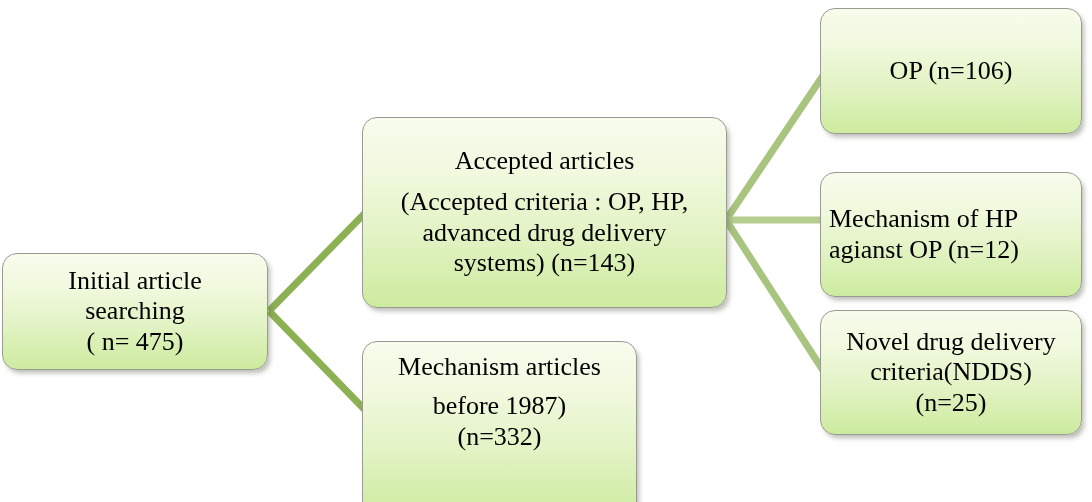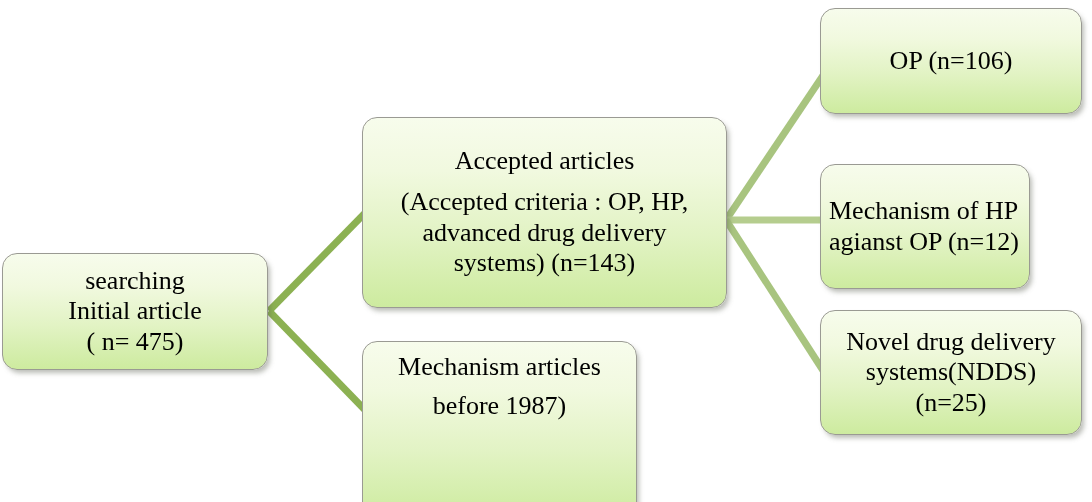--- a/index.html
+++ b/index.html
@@ -58,25 +58,25 @@
   }
   #node-accepted-articles .gap { height: 11px; }
   #node-discarded-articles {
     left: 362px; top: 341px; width: 275px; height: 178px;
     font-size: 26px;
     justify-content: flex-start;
     padding-top: 10px;
   }
   #node-discarded-articles .gap { height: 9px; }
   #node-op {
-    left: 820px; top: 8px; width: 262px; height: 106px;
+    left: 820px; top: 8px; width: 262px; height: 126px;
     font-size: 26px;
   }
   #node-mechanism {
-    left: 820px; top: 164px; width: 210px; height: 125px;
+    left: 820px; top: 172px; width: 262px; height: 125px;
     font-size: 26px;
     align-items: flex-start;
     text-align: left;
   }
   #node-ndds {
     left: 820px; top: 310px; width: 262px; height: 125px;
     font-size: 26px;
   }
 </style>
 </head>
@@ -88,47 +88,48 @@
 
     <path d="M 269 311 L 366 212" stroke="#8cb152" stroke-width="7" fill="none" stroke-linecap="butt"></path>
     <path d="M 269 311 L 366 411" stroke="#8cb152" stroke-width="7" fill="none" stroke-linecap="butt"></path>
 
     <path d="M 726 220 L 824 74" stroke="#a8c47f" stroke-width="7" fill="none" stroke-linecap="butt"></path>
     <path d="M 726 220 L 824 220" stroke="#b5cd8e" stroke-width="7" fill="none" stroke-linecap="butt"></path>
     <path d="M 726 220 L 824 372" stroke="#a8c47f" stroke-width="7" fill="none" stroke-linecap="butt"></path>
   </svg>
 
   <div class="node" id="node-initial-search">
+    <span class="ln">Initial article</span>
     <span class="ln">searching</span>
-    <span class="ln">Initial article</span>
     <span class="ln">( n= 475)</span>
   </div>
 
   <div class="node" id="node-accepted-articles">
     <span class="ln">Accepted articles</span>
     <span class="gap"></span>
     <span class="ln">(Accepted criteria : OP, HP,</span>
     <span class="ln">advanced drug delivery</span>
     <span class="ln">systems) (n=143)</span>
   </div>
 
   <div class="node" id="node-discarded-articles">
     <span class="ln">Mechanism articles</span>
     <span class="gap"></span>
     <span class="ln">before 1987)</span>
+    <span class="ln">(n=332)</span>
   </div>
 
   <div class="node" id="node-op">
     <span class="ln">OP (n=106)</span>
   </div>
 
   <div class="node" id="node-mechanism">
     <span class="ln">Mechanism of HP</span>
     <span class="ln">agianst OP (n=12)</span>
   </div>
 
   <div class="node" id="node-ndds">
     <span class="ln">Novel drug delivery</span>
-    <span class="ln">systems(NDDS)</span>
+    <span class="ln">criteria(NDDS)</span>
     <span class="ln">(n=25)</span>
   </div>
 
 </div>
 
 </body></html>

